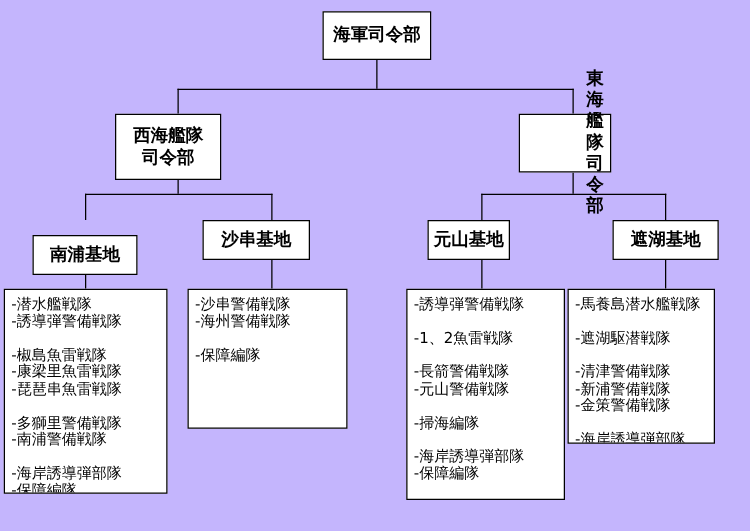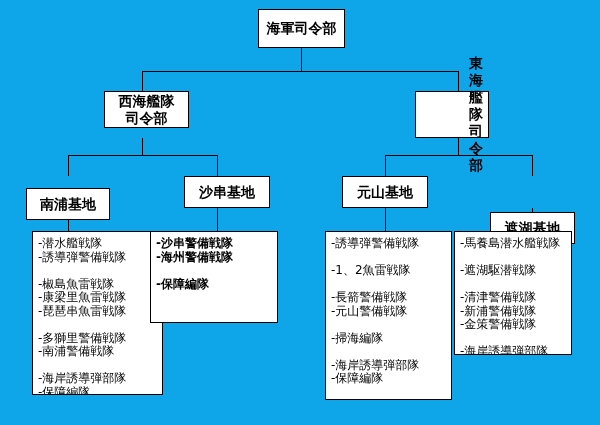--- a/index.html
+++ b/index.html
@@ -6,21 +6,21 @@
     margin: 0;
     padding: 0;
     background: #ffffff;
     font-family: "DejaVu Sans", sans-serif;
     color: #000000;
   }
   .canvas {
     position: relative;
     width: 600px;
     height: 425px;
-    background: #0ea5e9;
+    background: #c4b5fd;
     overflow: hidden;
   }
   .node-box {
     position: absolute;
     box-sizing: border-box;
     border: 1px solid #000000;
     background: #ffffff;
     display: flex;
     align-items: center;
     justify-content: center;
@@ -79,57 +79,57 @@
 
   <div class="vline" style="left:68px;  top:208px; height:23px;"></div>
   <div class="vline" style="left:217px; top:208px; height:23px;"></div>
   <div class="vline" style="left:385px; top:208px; height:23px;"></div>
   <div class="vline" style="left:532px; top:208px; height:23px;"></div>
 
   <div class="node-box" style="left:258px; top:9px; width:87px; height:39px;">
     <span class="node-label">海軍司令部</span>
   </div>
 
-  <div class="node-box" style="left:104px; top:91px; width:85px; height:37px;font-family:Liberation Serif, serif;">
+  <div class="node-box" style="left:92px; top:91px; width:85px; height:53px;font-family:Liberation Serif, serif;">
     <span class="node-label">西海艦隊
 司令部</span>
   </div>
   <div class="node-box" style="left:415px; top:91px; width:74px; height:47px;padding-left:48px;">
     <span class="node-label">東海艦隊
 司令部</span>
   </div>
 
   <div class="node-box" style="left:26px; top:176px; width:84px; height:32px;margin-top:12px;">
     <span class="node-label">南浦基地</span>
   </div>
-  <div class="node-box" style="left:184px; top:176px; width:86px; height:32px;">
+  <div class="node-box" style="left:162px; top:176px; width:86px; height:32px;">
     <span class="node-label">沙串基地</span>
   </div>
-  <div class="node-box" style="left:342px; top:176px; width:86px; height:32px;font-family:Liberation Serif, serif;">
+  <div class="node-box" style="left:342px; top:176px; width:66px; height:32px;font-family:Liberation Serif, serif;">
     <span class="node-label">元山基地</span>
   </div>
-  <div class="node-box" style="left:490px; top:176px; width:85px; height:32px;margin-top:36px;">
+  <div class="node-box" style="left:490px; top:176px; width:85px; height:32px;">
     <span class="node-label">遮湖基地</span>
   </div>
 
-  <div class="unit-box" style="left:3px; top:231px; width:131px; height:164px;margin-left:29px;">
+  <div class="unit-box" style="left:3px; top:231px; width:131px; height:164px;">
       <div class="unit-line">-潜水艦戦隊</div>
       <div class="unit-line">-誘導弾警備戦隊</div>
       <div class="unit-line"></div>
       <div class="unit-line">-椒島魚雷戦隊</div>
       <div class="unit-line">-康梁里魚雷戦隊</div>
       <div class="unit-line">-琵琶串魚雷戦隊</div>
       <div class="unit-line"></div>
       <div class="unit-line">-多獅里警備戦隊</div>
       <div class="unit-line">-南浦警備戦隊</div>
       <div class="unit-line"></div>
       <div class="unit-line">-海岸誘導弾部隊</div>
       <div class="unit-line">-保障編隊</div>
     </div>
-  <div class="unit-box" style="left:150px; top:231px; width:128px; height:92px;font-weight:bold;">
+  <div class="unit-box" style="left:150px; top:231px; width:128px; height:112px;">
       <div class="unit-line">-沙串警備戦隊</div>
       <div class="unit-line">-海州警備戦隊</div>
       <div class="unit-line"></div>
       <div class="unit-line">-保障編隊</div>
     </div>
   <div class="unit-box" style="left:325px; top:231px; width:127px; height:169px;">
       <div class="unit-line">-誘導弾警備戦隊</div>
       <div class="unit-line"></div>
       <div class="unit-line">-1、2魚雷戦隊</div>
       <div class="unit-line"></div>

